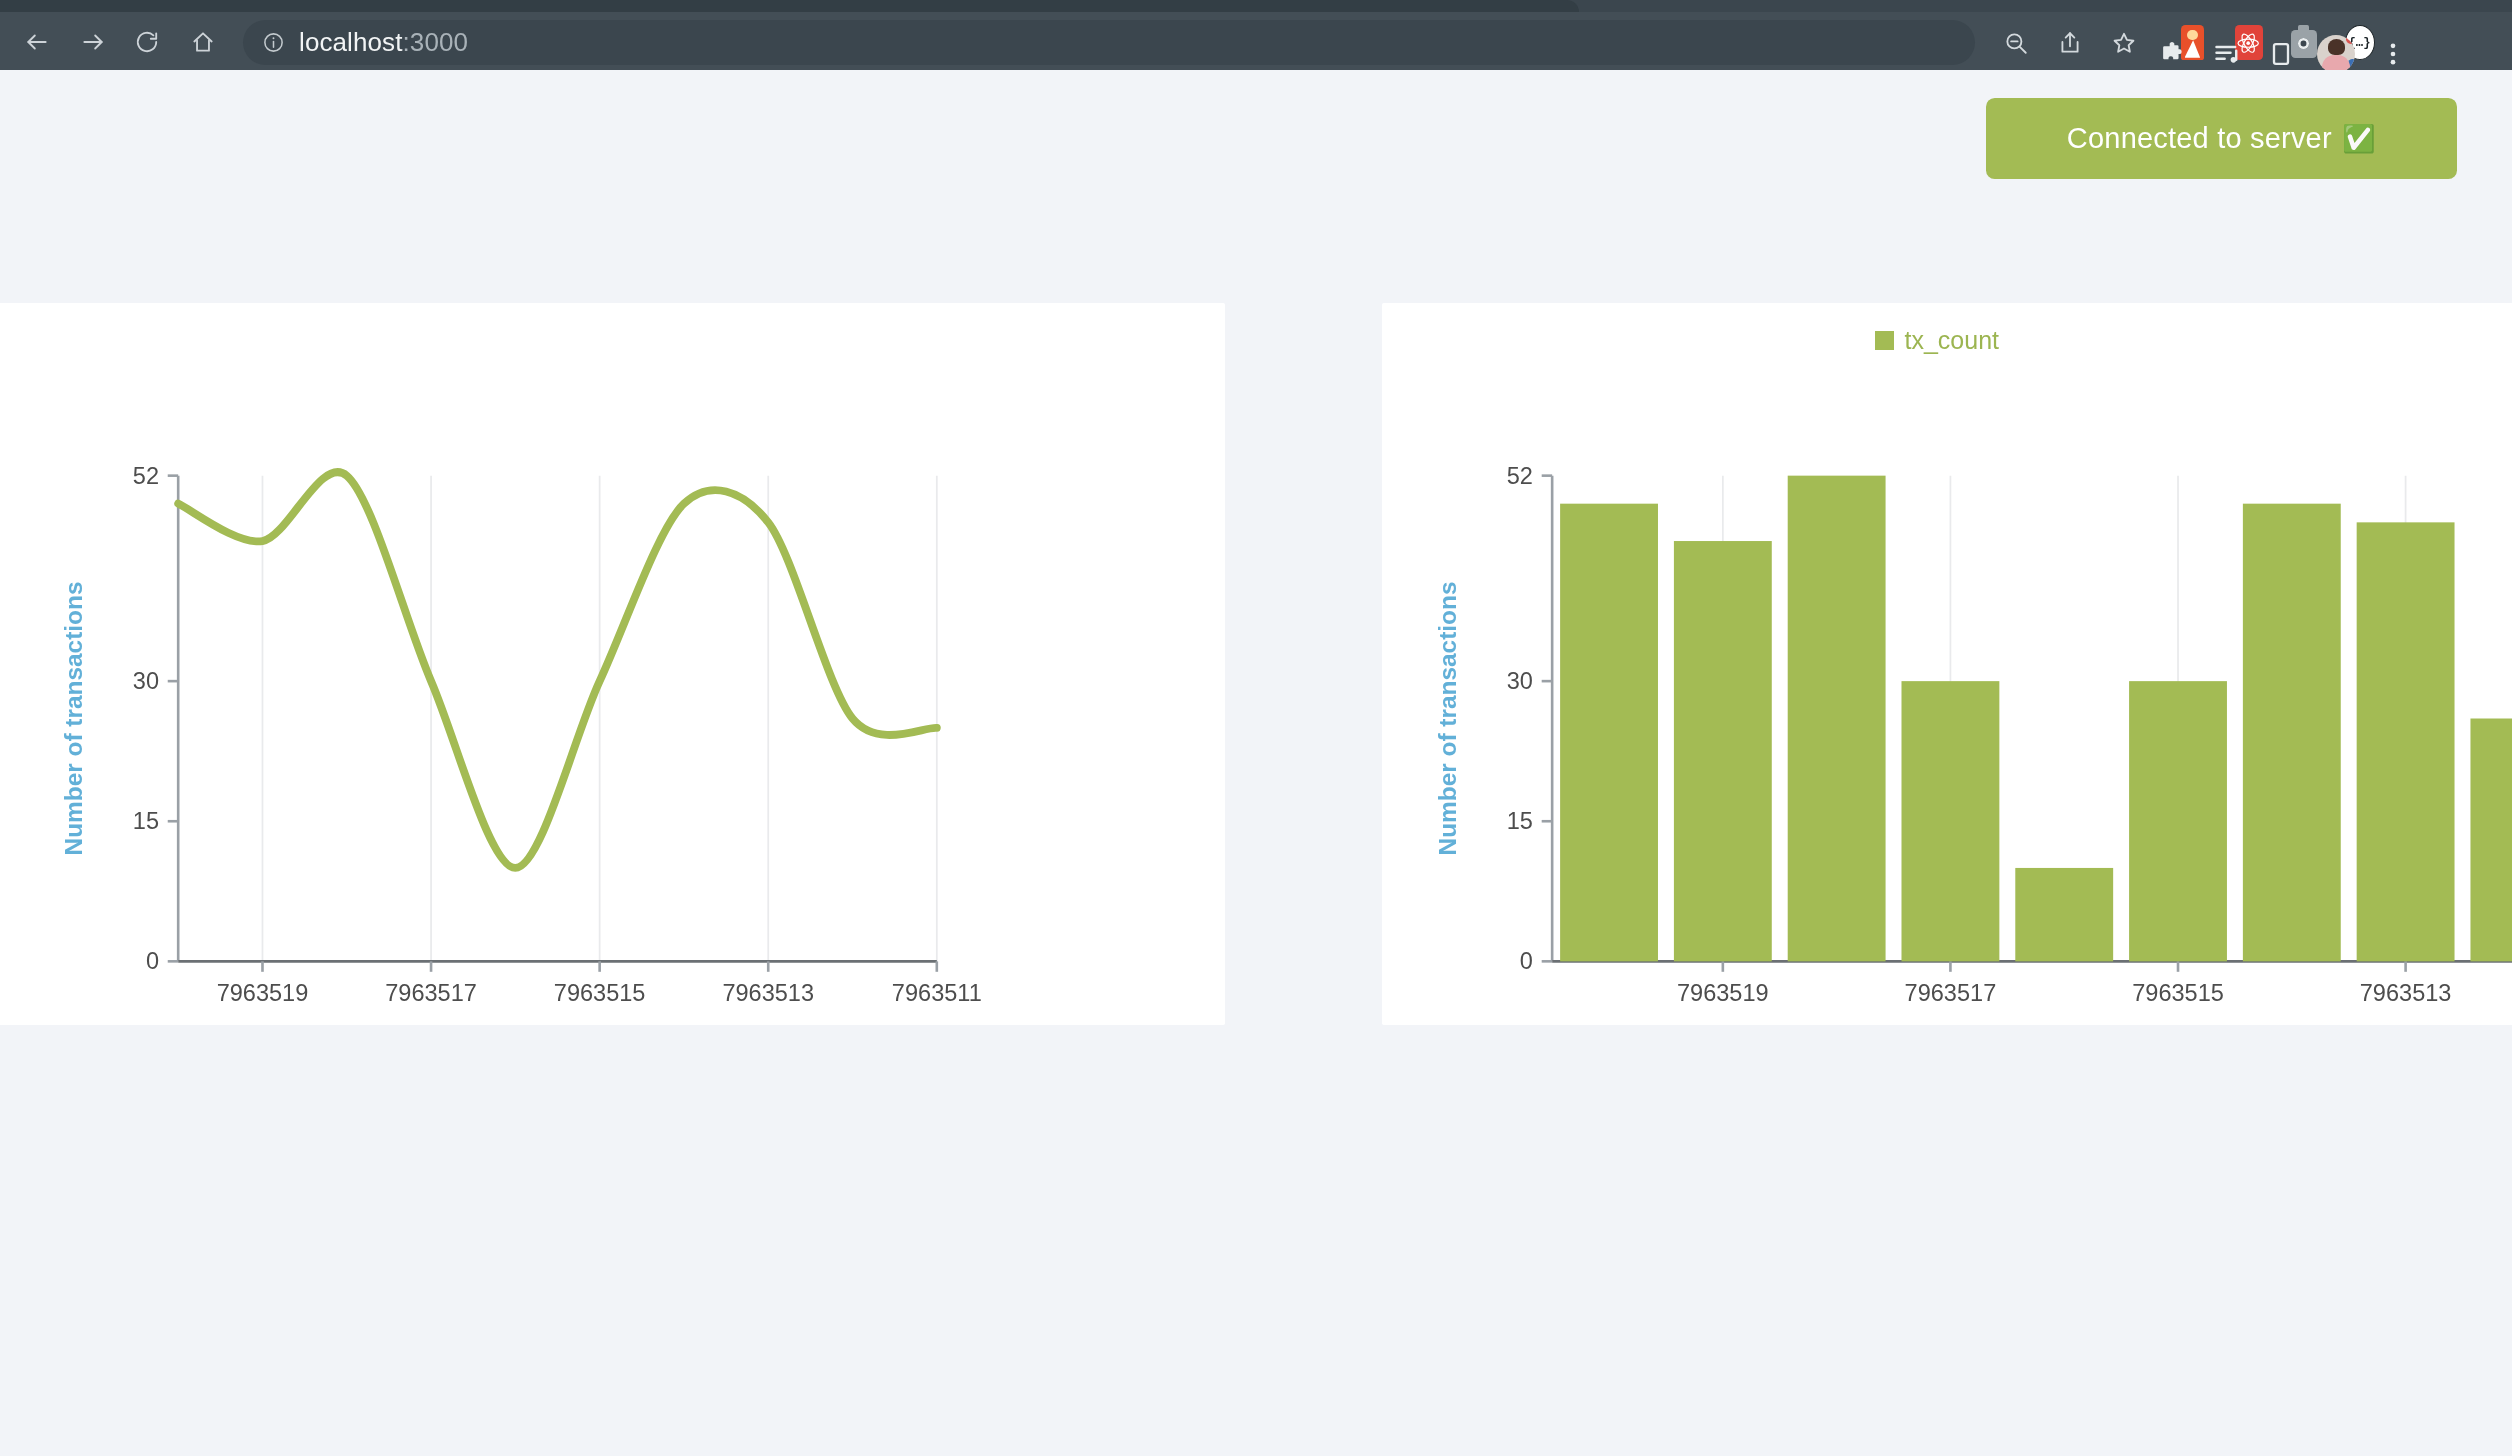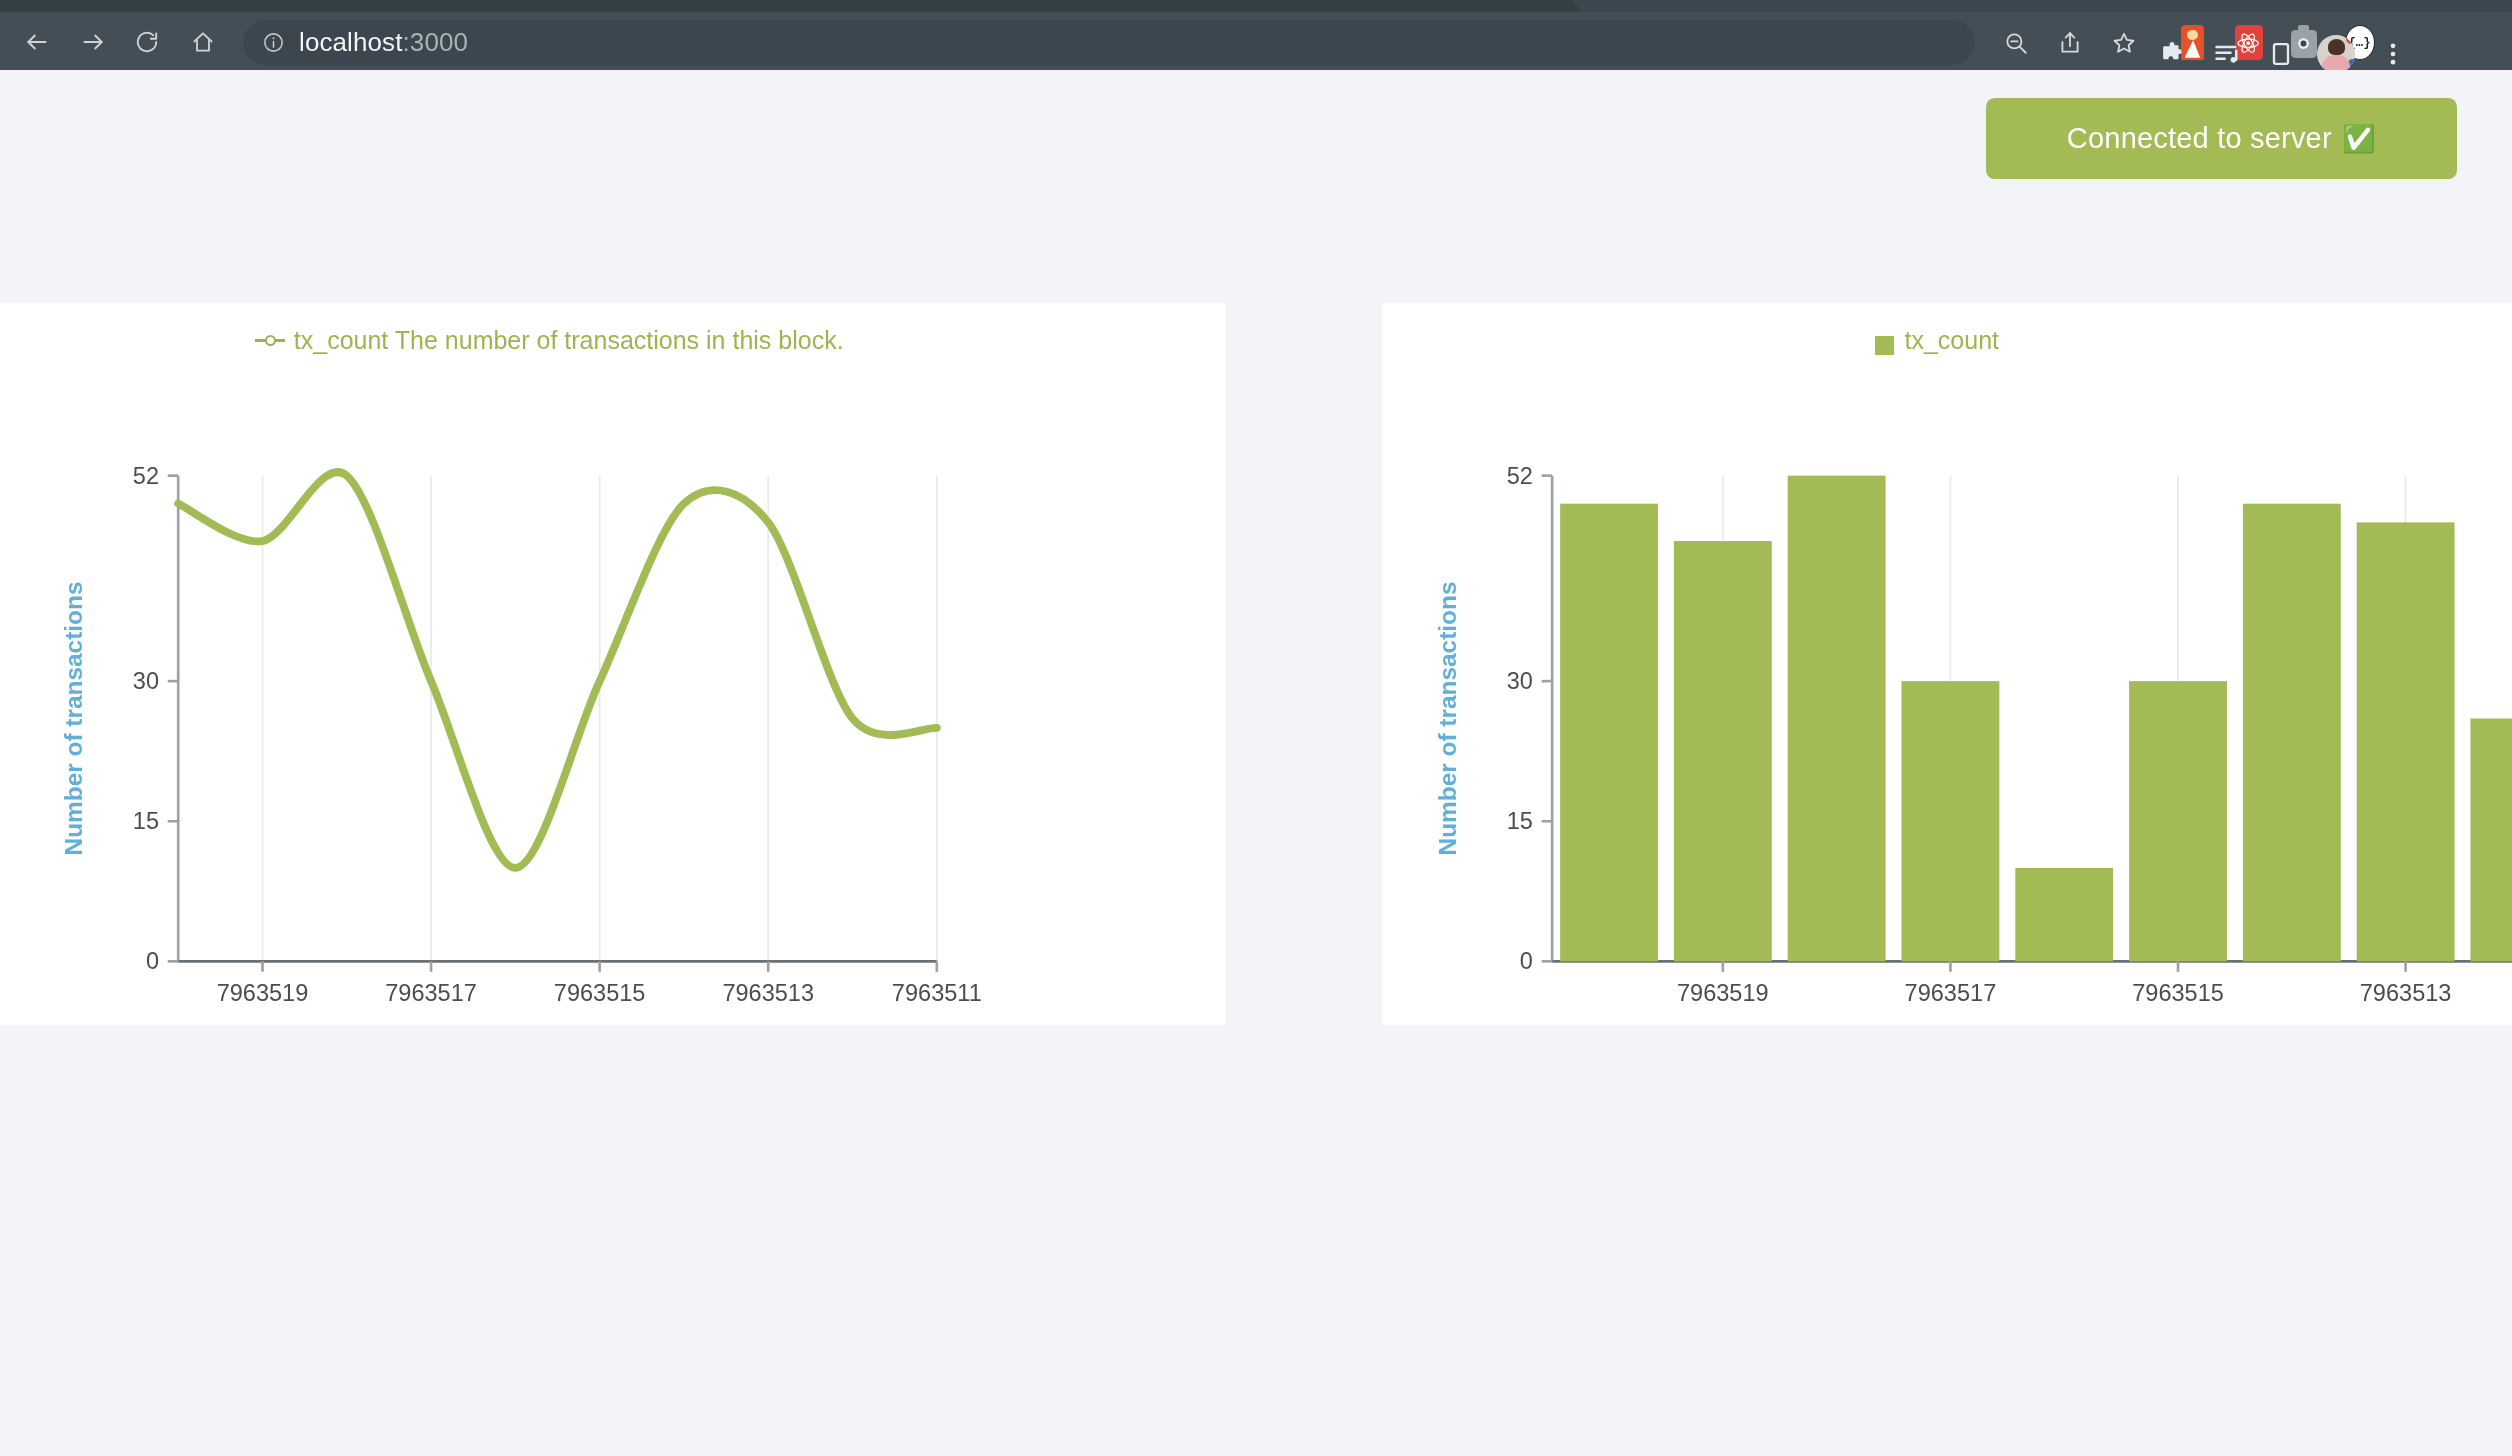--- a/index.html
+++ b/index.html
@@ -153,21 +153,21 @@
     background: #ffffff; border-radius: 1.7px;
   }
   #card-line { left: -0.9px; width: 1226px; }
   #card-bar  { left: 1382px; width: 1221px; }
 
   .chart-legend {
     position: absolute; top: 23px; display: flex; align-items: center;
     font-size: 25px; color: #9cb551; white-space: nowrap;
   }
   #legend-line { left: 256px; }
-  #legend-bar  { left: 493px; align-items: flex-end; }
+  #legend-bar  { left: 493px; }
   .legend-swatch-line {
     width: 30px; height: 12.2px; margin-right: 8.7px; position: relative; flex: 0 0 auto;
   }
   .legend-swatch-line::before {
     content: ""; position: absolute; left: 0; top: 4.4px; width: 30px; height: 3.5px; background: #9cb551;
   }
   .legend-swatch-line::after {
     content: ""; position: absolute; left: 9.6px; top: 0.9px;
     width: 7px; height: 7px; border-radius: 50%;
     background: #ffffff; border: 2.6px solid #9cb551;
@@ -307,24 +307,20 @@
 </div>
 
 <div id="page">
 
   <div id="status-badge">
     <span>Connected to server</span>
     <span class="check">✅</span>
   </div>
 
   <div class="card" id="card-line">
-    <div class="chart-legend" id="legend-line">
-      <span class="legend-swatch-line"></span>
-      <span>tx_count The number of transactions in this block.</span>
-    </div>
     <svg class="plot-svg" id="svg-line" width="1226" height="722" viewBox="0 0 1405 828">
         <line x1="301.6666666666667" x2="301.6666666666667" y1="198" y2="755" stroke="#e9eaec" stroke-width="2"></line>
         <line x1="495" x2="495" y1="198" y2="755" stroke="#e9eaec" stroke-width="2"></line>
         <line x1="688.3333333333334" x2="688.3333333333334" y1="198" y2="755" stroke="#e9eaec" stroke-width="2"></line>
         <line x1="881.6666666666667" x2="881.6666666666667" y1="198" y2="755" stroke="#e9eaec" stroke-width="2"></line>
         <line x1="1075" x2="1075" y1="198" y2="755" stroke="#e9eaec" stroke-width="2"></line>
         <line x1="205" x2="205" y1="198" y2="755" stroke="#9aa0a6" stroke-width="3"></line>
         <line x1="205" x2="1075" y1="755" y2="755" stroke="#6b7074" stroke-width="3"></line>
         <line x1="193" x2="205" y1="198" y2="198" stroke="#9aa0a6" stroke-width="3"></line>
         <text x="183" y="207" text-anchor="end" class="tick-label">52</text>

